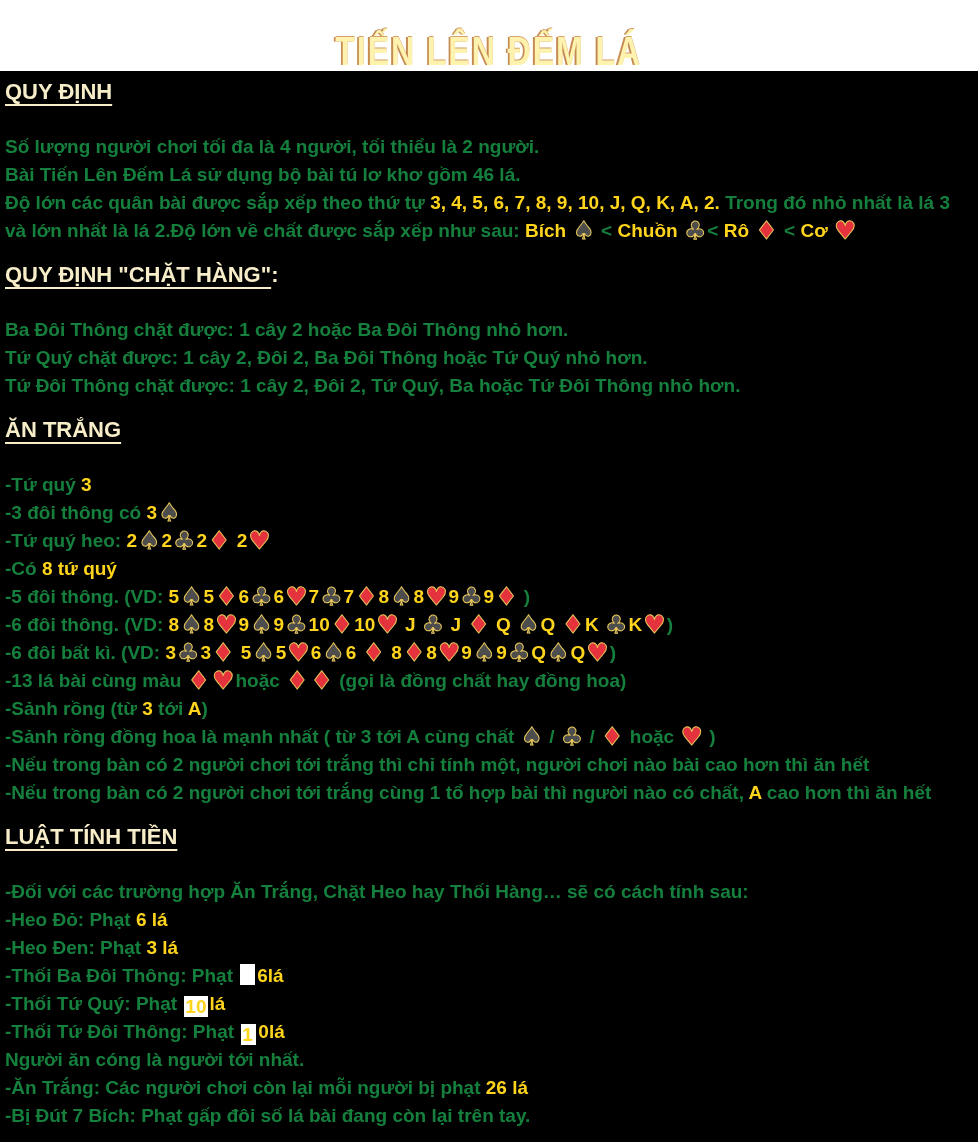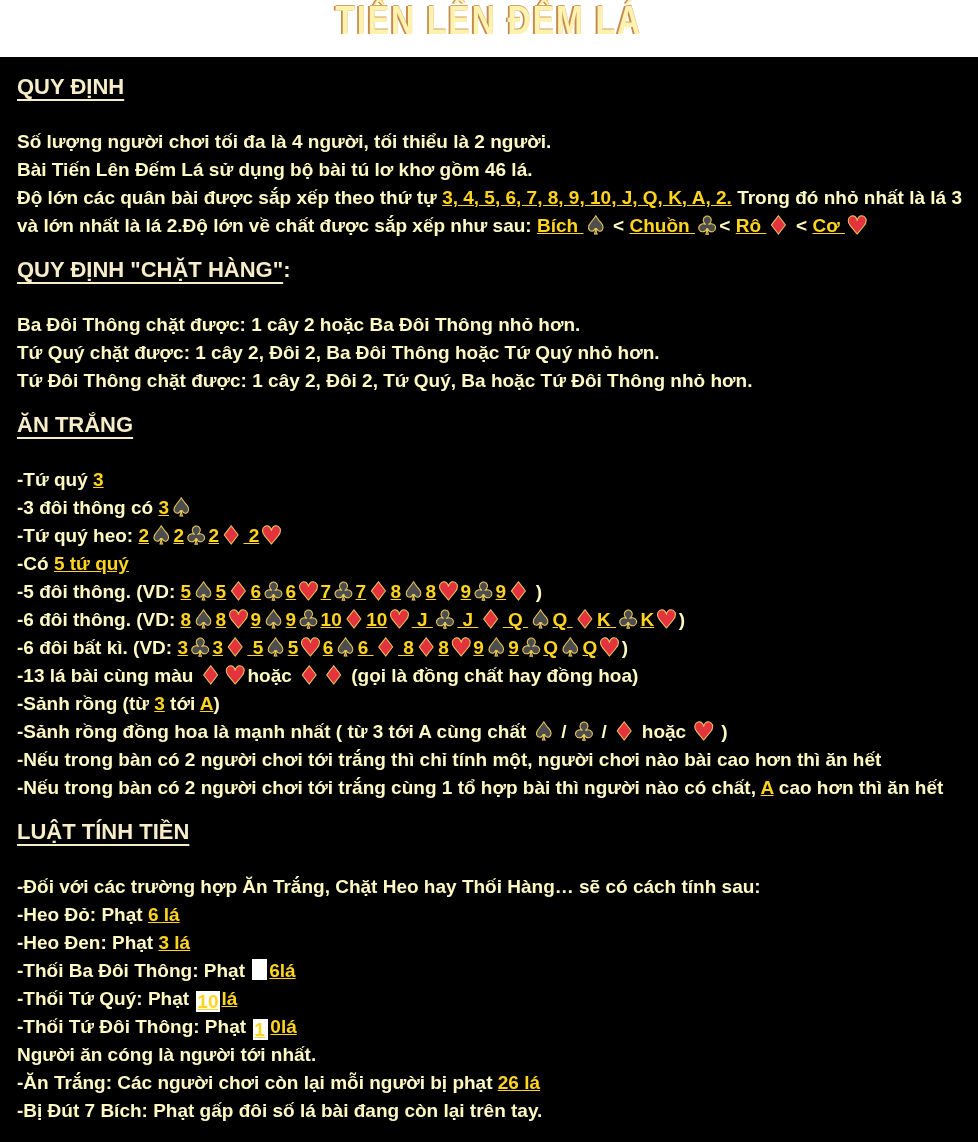--- a/index.html
+++ b/index.html
@@ -1,29 +1,29 @@
 <!DOCTYPE html>
 <html><head>
 <meta charset="utf-8">
 <style>
   html,body{margin:0;padding:0;background:#000;}
   .page{position:relative;width:978px;height:1142px;background:#000;overflow:hidden;
         font-family:"Liberation Sans","DejaVu Sans",sans-serif;font-weight:bold;}
-  .title-band{width:978px;height:57px;background:#ffffff;display:flex;align-items:flex-start;justify-content:center;}
+  .title-band{width:978px;height:71px;background:#ffffff;display:flex;align-items:flex-end;justify-content:center;}
   .game-title{font-size:35px;letter-spacing:2px;color:#fdf2ae;font-weight:bold;
               transform:scaleY(1.18) scaleX(.92);transform-origin:center;
               text-shadow:-2px 0 0 #c58a51,0 -1px 0 #d8a06a;white-space:nowrap;}
   .content{padding:4px 0 0 5px;}
-  .section{margin:12px;}
+  .section{margin:0;}
   .sec-heading{font-size:22px;line-height:28px;color:#f7eec9;margin:16px 0 27px 0;white-space:nowrap;}
   .section:first-of-type .sec-heading{margin-top:3px;}
   .sec-heading .hd{text-decoration:underline;text-decoration-thickness:2px;text-underline-offset:5px;}
   .line{font-size:19px;line-height:28px;white-space:nowrap;color:#f7eec9;}
-  .t-body{color:#fef9c3;}
-  .t-hl{color:#ffd41c;text-decoration:underline;}
+  .t-body{color:#15803d;}
+  .t-hl{color:#ffd41c;}
   .suit{font-family:"DejaVu Sans",sans-serif;font-size:25px;line-height:28px;vertical-align:-2px;
         -webkit-text-stroke:1px #e8c75a;padding:0 1px;}
   .suit-dark{color:#4d4d4d;}
   .suit-red{color:#e5333e;}
   .wbox{display:inline-block;background:#ffffff;min-width:13px;height:21px;vertical-align:-3px;
         line-height:21px;padding:0 1px;margin:0 2px 0 2px;}
   .wbox.t-hl{color:#ffd41c;}
 </style>
 </head>
 <body>
@@ -52,21 +52,21 @@
           <div class="line"><span class="t-body">Tứ Đôi Thông chặt được: 1 cây 2, Đôi 2, Tứ Quý, Ba hoặc Tứ Đôi Thông nhỏ hơn.</span></div>
         </div>
     </div>
 
     <div class="section">
       <div class="sec-heading"><span class="hd">ĂN TRẮNG</span><span></span></div>
       <div>
           <div class="line"><span class="t-body">-Tứ quý </span><span class="t-hl">3</span></div>
           <div class="line"><span class="t-body">-3 đôi thông có </span><span class="t-hl">3</span><span class="suit suit-dark">♠</span></div>
           <div class="line"><span class="t-body">-Tứ quý heo: </span><span class="t-hl">2</span><span class="suit suit-dark">♠</span><span class="t-hl">2</span><span class="suit suit-dark">♣</span><span class="t-hl">2</span><span class="suit suit-red">♦</span><span class="t-hl"> 2</span><span class="suit suit-red">♥</span></div>
-          <div class="line"><span class="t-body">-Có </span><span class="t-hl">5 tứ quý</span></div>
+          <div class="line"><span class="t-body">-Có </span><span class="t-hl">8 tứ quý</span></div>
           <div class="line"><span class="t-body">-5 đôi thông. (VD: </span><span class="t-hl">5</span><span class="suit suit-dark">♠</span><span class="t-hl">5</span><span class="suit suit-red">♦</span><span class="t-hl">6</span><span class="suit suit-dark">♣</span><span class="t-hl">6</span><span class="suit suit-red">♥</span><span class="t-hl">7</span><span class="suit suit-dark">♣</span><span class="t-hl">7</span><span class="suit suit-red">♦</span><span class="t-hl">8</span><span class="suit suit-dark">♠</span><span class="t-hl">8</span><span class="suit suit-red">♥</span><span class="t-hl">9</span><span class="suit suit-dark">♣</span><span class="t-hl">9</span><span class="suit suit-red">♦</span><span class="t-body"> )</span></div>
           <div class="line"><span class="t-body">-6 đôi thông. (VD: </span><span class="t-hl">8</span><span class="suit suit-dark">♠</span><span class="t-hl">8</span><span class="suit suit-red">♥</span><span class="t-hl">9</span><span class="suit suit-dark">♠</span><span class="t-hl">9</span><span class="suit suit-dark">♣</span><span class="t-hl">10</span><span class="suit suit-red">♦</span><span class="t-hl">10</span><span class="suit suit-red">♥</span><span class="t-hl"> J </span><span class="suit suit-dark">♣</span><span class="t-hl"> J </span><span class="suit suit-red">♦</span><span class="t-hl"> Q </span><span class="suit suit-dark">♠</span><span class="t-hl">Q </span><span class="suit suit-red">♦</span><span class="t-hl">K </span><span class="suit suit-dark">♣</span><span class="t-hl">K</span><span class="suit suit-red">♥</span><span class="t-body">)</span></div>
           <div class="line"><span class="t-body">-6 đôi bất kì. (VD:  </span><span class="t-hl">3</span><span class="suit suit-dark">♣</span><span class="t-hl">3</span><span class="suit suit-red">♦</span><span class="t-hl"> 5</span><span class="suit suit-dark">♠</span><span class="t-hl">5</span><span class="suit suit-red">♥</span><span class="t-hl">6</span><span class="suit suit-dark">♠</span><span class="t-hl">6 </span><span class="suit suit-red">♦</span><span class="t-hl"> 8</span><span class="suit suit-red">♦</span><span class="t-hl">8</span><span class="suit suit-red">♥</span><span class="t-hl">9</span><span class="suit suit-dark">♠</span><span class="t-hl">9</span><span class="suit suit-dark">♣</span><span class="t-hl">Q</span><span class="suit suit-dark">♠</span><span class="t-hl">Q</span><span class="suit suit-red">♥</span><span class="t-body">)</span></div>
           <div class="line"><span class="t-body">-13 lá bài cùng màu </span><span class="suit suit-red">♦</span><span class="suit suit-red">♥</span><span class="t-body">hoặc </span><span class="suit suit-red">♦</span><span class="suit suit-red">♦</span><span class="t-body"> (gọi là đồng chất hay đồng hoa)</span></div>
           <div class="line"><span class="t-body">-Sảnh rồng (từ </span><span class="t-hl">3</span><span class="t-body"> tới </span><span class="t-hl">A</span><span class="t-body">)</span></div>
           <div class="line"><span class="t-body">-Sảnh rồng đồng hoa là mạnh nhất ( từ 3 tới A cùng chất </span><span class="suit suit-dark">♠</span><span class="t-body"> / </span><span class="suit suit-dark">♣</span><span class="t-body">  / </span><span class="suit suit-red">♦</span><span class="t-body">  hoặc  </span><span class="suit suit-red">♥</span><span class="t-body"> )</span></div>
           <div class="line"><span class="t-body">-Nếu trong bàn có 2 người chơi tới trắng thì chỉ tính một, người chơi nào bài cao hơn thì ăn hết</span></div>
           <div class="line"><span class="t-body">-Nếu trong bàn có 2 người chơi tới trắng cùng 1 tổ hợp bài thì người nào có chất, </span><span class="t-hl">A</span><span class="t-body"> cao hơn thì ăn hết</span></div>
         </div>
     </div>

